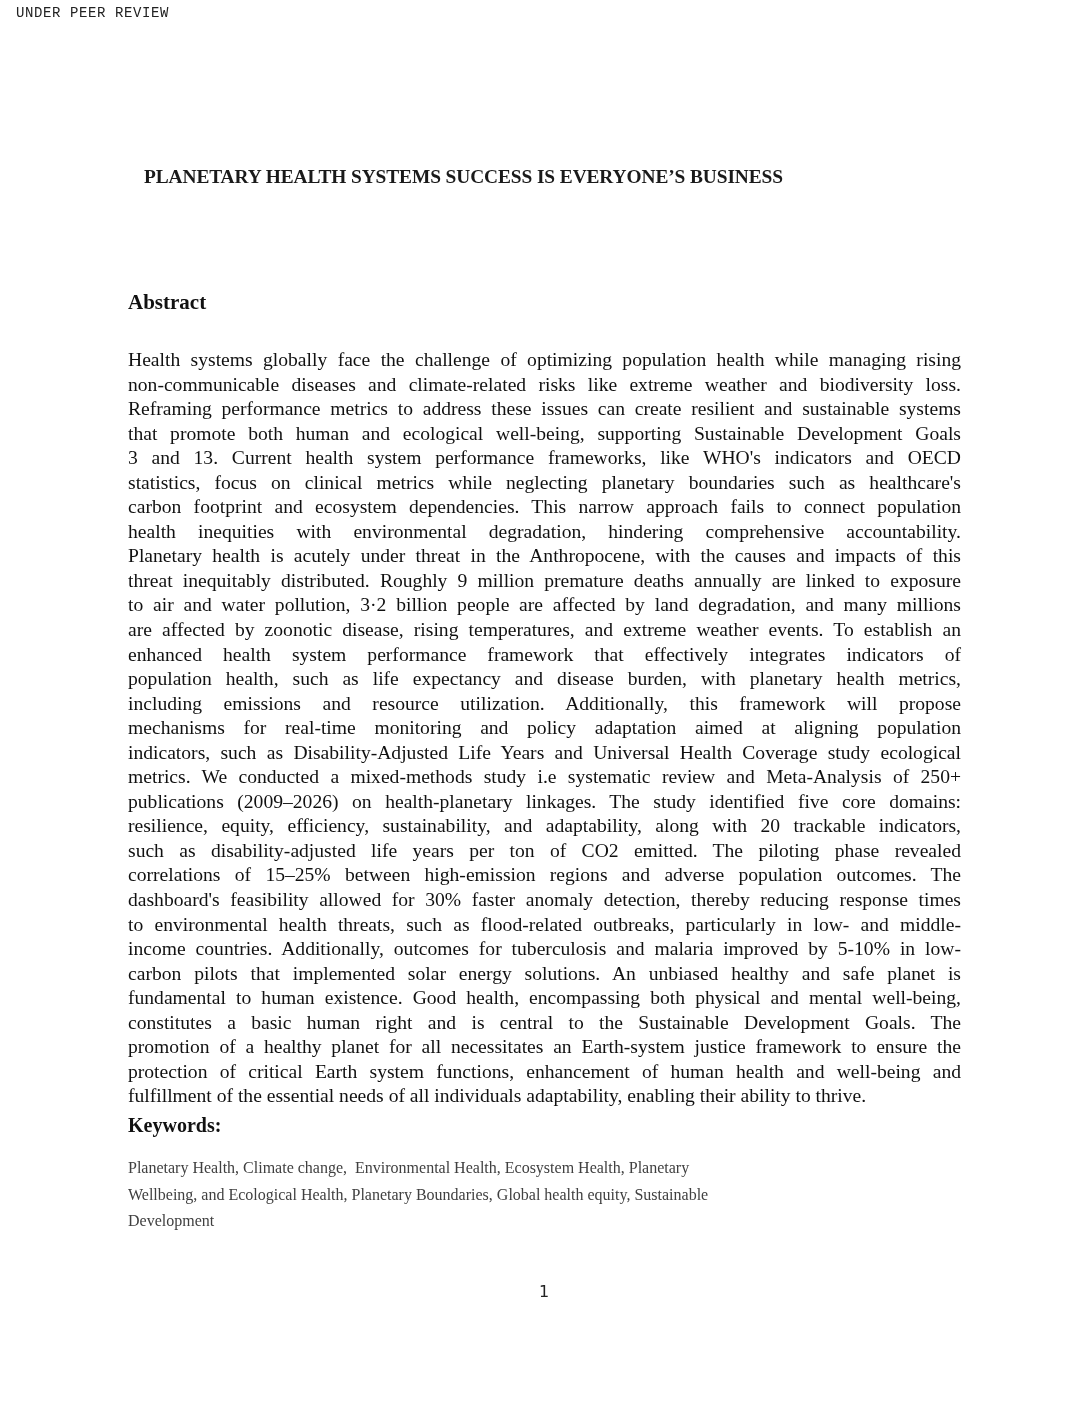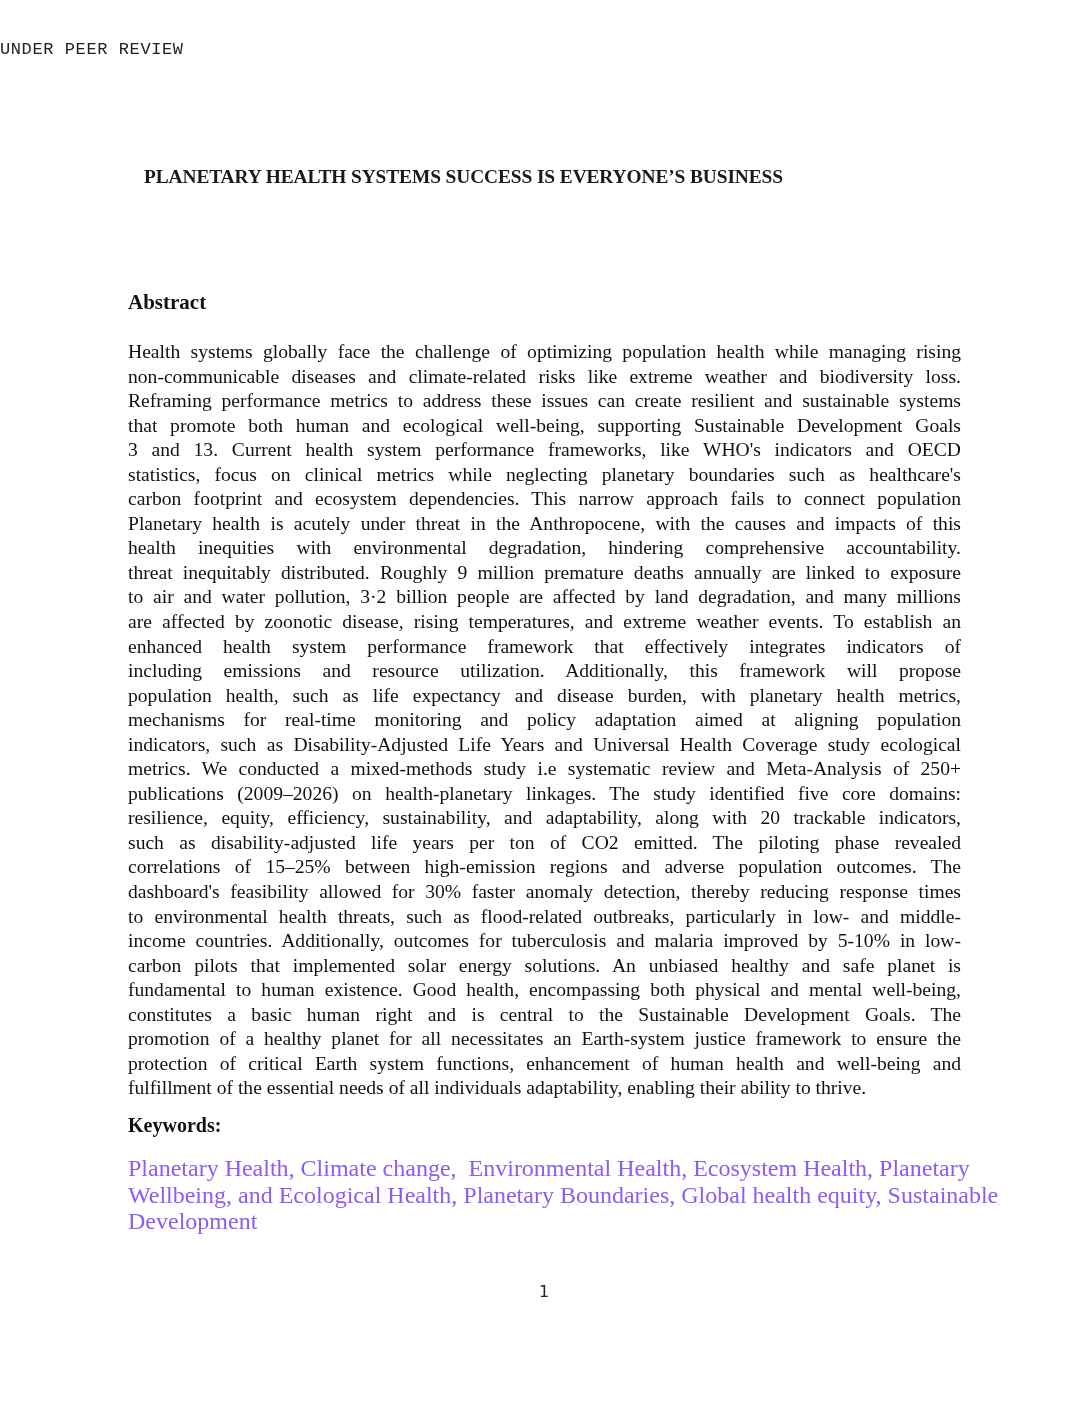--- a/index.html
+++ b/index.html
@@ -10,28 +10,27 @@
     body {
       width: 1088px;
       height: 1408px;
       position: relative;
       overflow: hidden;
       color: #111111;
       font-family: "Liberation Serif", "DejaVu Serif", serif;
     }
     .watermark {
       position: absolute;
-      left: 0;
+      left: 16px;
       top: 5px;
       font-family: "Liberation Mono", "DejaVu Sans Mono", monospace;
-      font-size: 17px;
+      font-size: 14px;
       letter-spacing: 0.6px;
       color: #222222;
       white-space: nowrap;
-      margin-top: 35px;
     }
     .title {
       position: absolute;
       left: 144px;
       top: 166px;
       width: 840px;
       font-weight: bold;
       font-size: 19.4px;
       letter-spacing: -0.1px;
       white-space: nowrap;
@@ -42,21 +41,21 @@
       left: 128px;
       top: 290px;
       font-weight: bold;
       font-size: 21px;
       color: #111111;
       text-align: center;
     }
     .abstract-body {
       position: absolute;
       left: 128px;
-      top: 340px;
+      top: 348px;
       width: 833px;
       font-size: 19.6px;
       color: #111111;
     }
     .abstract-line {
       display: block;
       height: 24.55px;
       line-height: 24.55px;
       white-space: nowrap;
       text-align: justify;
@@ -71,22 +70,22 @@
       top: 1114px;
       font-weight: bold;
       font-size: 20px;
       color: #111111;
     }
     .keywords-body {
       position: absolute;
       left: 128px;
       top: 1155px;
       width: 800px;
-      font-size: 24px;
-      color: #8b5cf6;
+      font-size: 16px;
+      color: #404040;
     }
     .keywords-line {
       display: block;
       height: 26.5px;
       line-height: 26.5px;
       white-space: pre;
     }
     .page-number {
       position: absolute;
       left: 0;
@@ -109,28 +108,28 @@
   <div class="abstract-heading">Abstract</div>
 
   <div class="abstract-body">
     <span class="abstract-line">Health systems globally face the challenge of optimizing population health while managing rising</span>
     <span class="abstract-line">non-communicable diseases and climate-related risks like extreme weather and biodiversity loss.</span>
     <span class="abstract-line">Reframing performance metrics to address these issues can create resilient and sustainable systems</span>
     <span class="abstract-line">that promote both human and ecological well-being, supporting Sustainable Development Goals</span>
     <span class="abstract-line">3 and 13. Current health system performance frameworks, like WHO's indicators and OECD</span>
     <span class="abstract-line">statistics, focus on clinical metrics while neglecting planetary boundaries such as healthcare's</span>
     <span class="abstract-line">carbon footprint and ecosystem dependencies. This narrow approach fails to connect population</span>
+    <span class="abstract-line">health inequities with environmental degradation, hindering comprehensive accountability.</span>
     <span class="abstract-line">Planetary health is acutely under threat in the Anthropocene, with the causes and impacts of this</span>
-    <span class="abstract-line">health inequities with environmental degradation, hindering comprehensive accountability.</span>
     <span class="abstract-line">threat inequitably distributed. Roughly 9 million premature deaths annually are linked to exposure</span>
     <span class="abstract-line">to air and water pollution, 3·2 billion people are affected by land degradation, and many millions</span>
     <span class="abstract-line">are affected by zoonotic disease, rising temperatures, and extreme weather events. To establish an</span>
     <span class="abstract-line">enhanced health system performance framework that effectively integrates indicators of</span>
+    <span class="abstract-line">population health, such as life expectancy and disease burden, with planetary health metrics,</span>
     <span class="abstract-line">including emissions and resource utilization. Additionally, this framework will propose</span>
-    <span class="abstract-line">population health, such as life expectancy and disease burden, with planetary health metrics,</span>
     <span class="abstract-line">mechanisms for real-time monitoring and policy adaptation aimed at aligning population</span>
     <span class="abstract-line">indicators, such as Disability-Adjusted Life Years and Universal Health Coverage study ecological</span>
     <span class="abstract-line">metrics. We conducted a mixed-methods study i.e systematic review and Meta-Analysis of 250+</span>
     <span class="abstract-line">publications (2009–2026) on health-planetary linkages. The study identified five core domains:</span>
     <span class="abstract-line">resilience, equity, efficiency, sustainability, and adaptability, along with 20 trackable indicators,</span>
     <span class="abstract-line">such as disability-adjusted life years per ton of CO2 emitted. The piloting phase revealed</span>
     <span class="abstract-line">correlations of 15–25% between high-emission regions and adverse population outcomes. The</span>
     <span class="abstract-line">dashboard's feasibility allowed for 30% faster anomaly detection, thereby reducing response times</span>
     <span class="abstract-line">to environmental health threats, such as flood-related outbreaks, particularly in low- and middle-</span>
     <span class="abstract-line">income countries. Additionally, outcomes for tuberculosis and malaria improved by 5-10% in low-</span>

